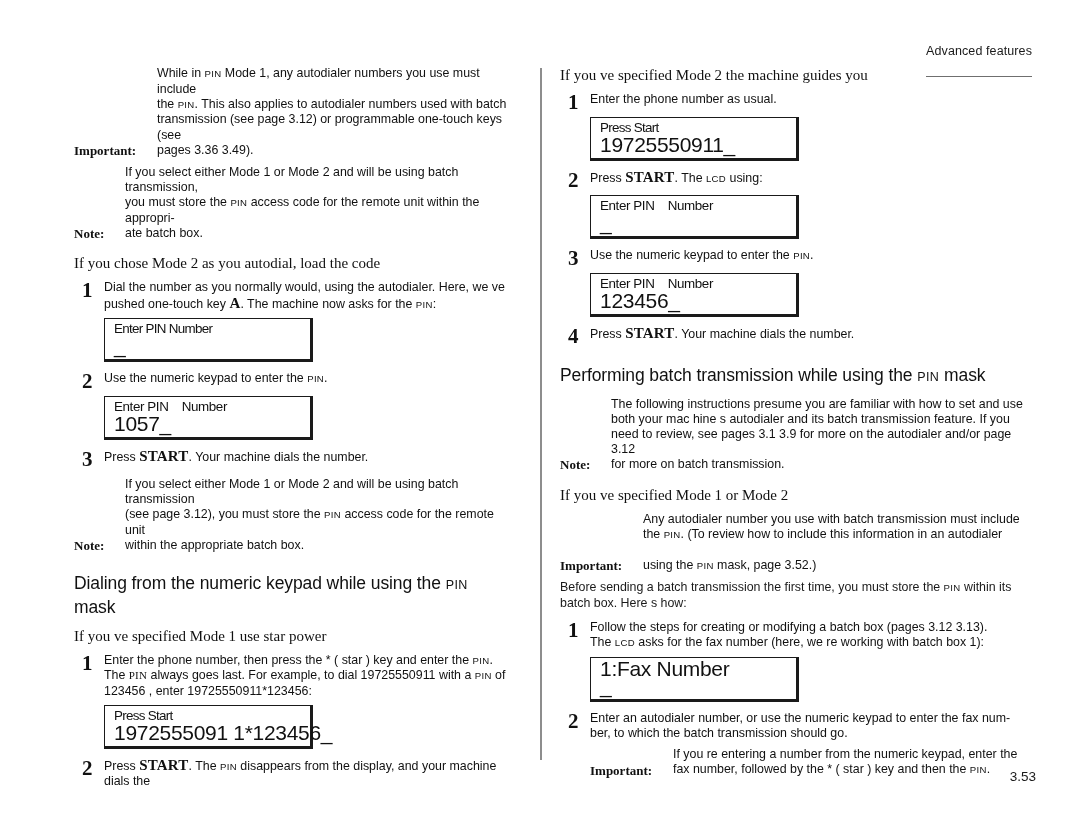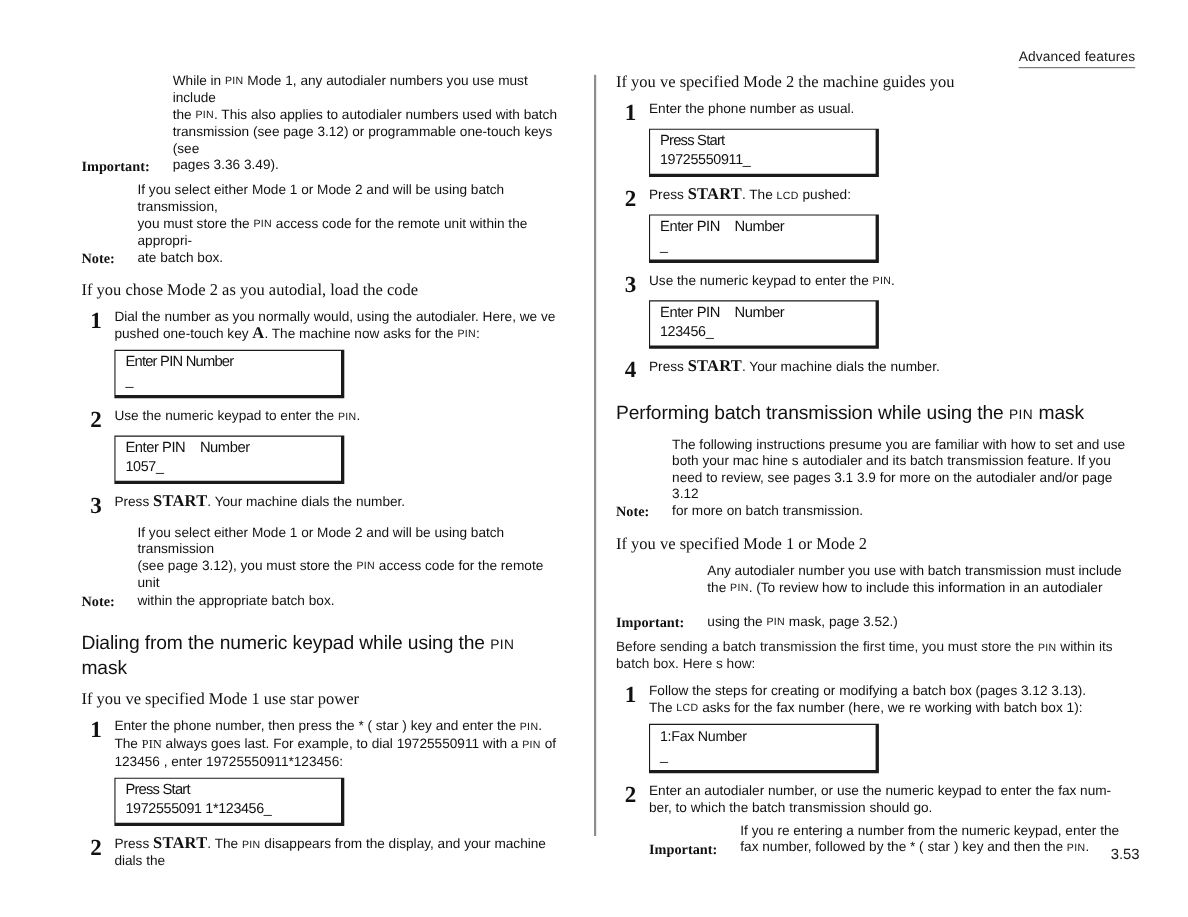--- a/index.html
+++ b/index.html
@@ -22,21 +22,21 @@
   }
 
   
   .running-head {
     position: absolute;
     top: 44px;
     right: 48px;
     font-size: 12.5px;
     letter-spacing: .1px;
     color: #1a1a1a;
-    padding-bottom: 3px;
+    padding-bottom: 18px;
     border-bottom: 1.4px solid #6f6f6f;
   }
 
   
   .col-divider {
     position: absolute;
     left: 540px;
     top: 68px;
     width: 2px;
     height: 692px;
@@ -160,21 +160,21 @@
   .lcd .l1 {
     font-size: 13.4px;
     line-height: 16px;
     letter-spacing: -.7px;
     white-space: pre;
   }
   .lcd .l1.spaced {
     letter-spacing: -.4px;
   }
   .lcd .l2 {
-    font-size: 13px;
+    font-size: 21px;
     line-height: 17px;
     letter-spacing: -.3px;
     white-space: pre;
     min-height: 17px;
   }
   .lcd .l2.cursor-only {
     letter-spacing: 0;
   }
 
   
@@ -308,21 +308,21 @@
     </div>
 
     <div class="lcd lcd-indent">
       <div class="l1">Press Start</div>
       <div class="l2">19725550911_</div>
     </div>
 
     <div class="step">
       <div class="num">2</div>
       <div class="stxt">
-        <span>Press </span><span class="bsc">START</span><span>. The </span><span class="sc">LCD</span><span> pushed:</span>
+        <span>Press </span><span class="bsc">START</span><span>. The </span><span class="sc">LCD</span><span> using:</span>
       </div>
     </div>
 
     <div class="lcd lcd-indent">
       <div class="l1 spaced">Enter PIN    Number</div>
       <div class="l2 cursor-only">_</div>
     </div>
 
     <div class="step">
       <div class="num">3</div>

